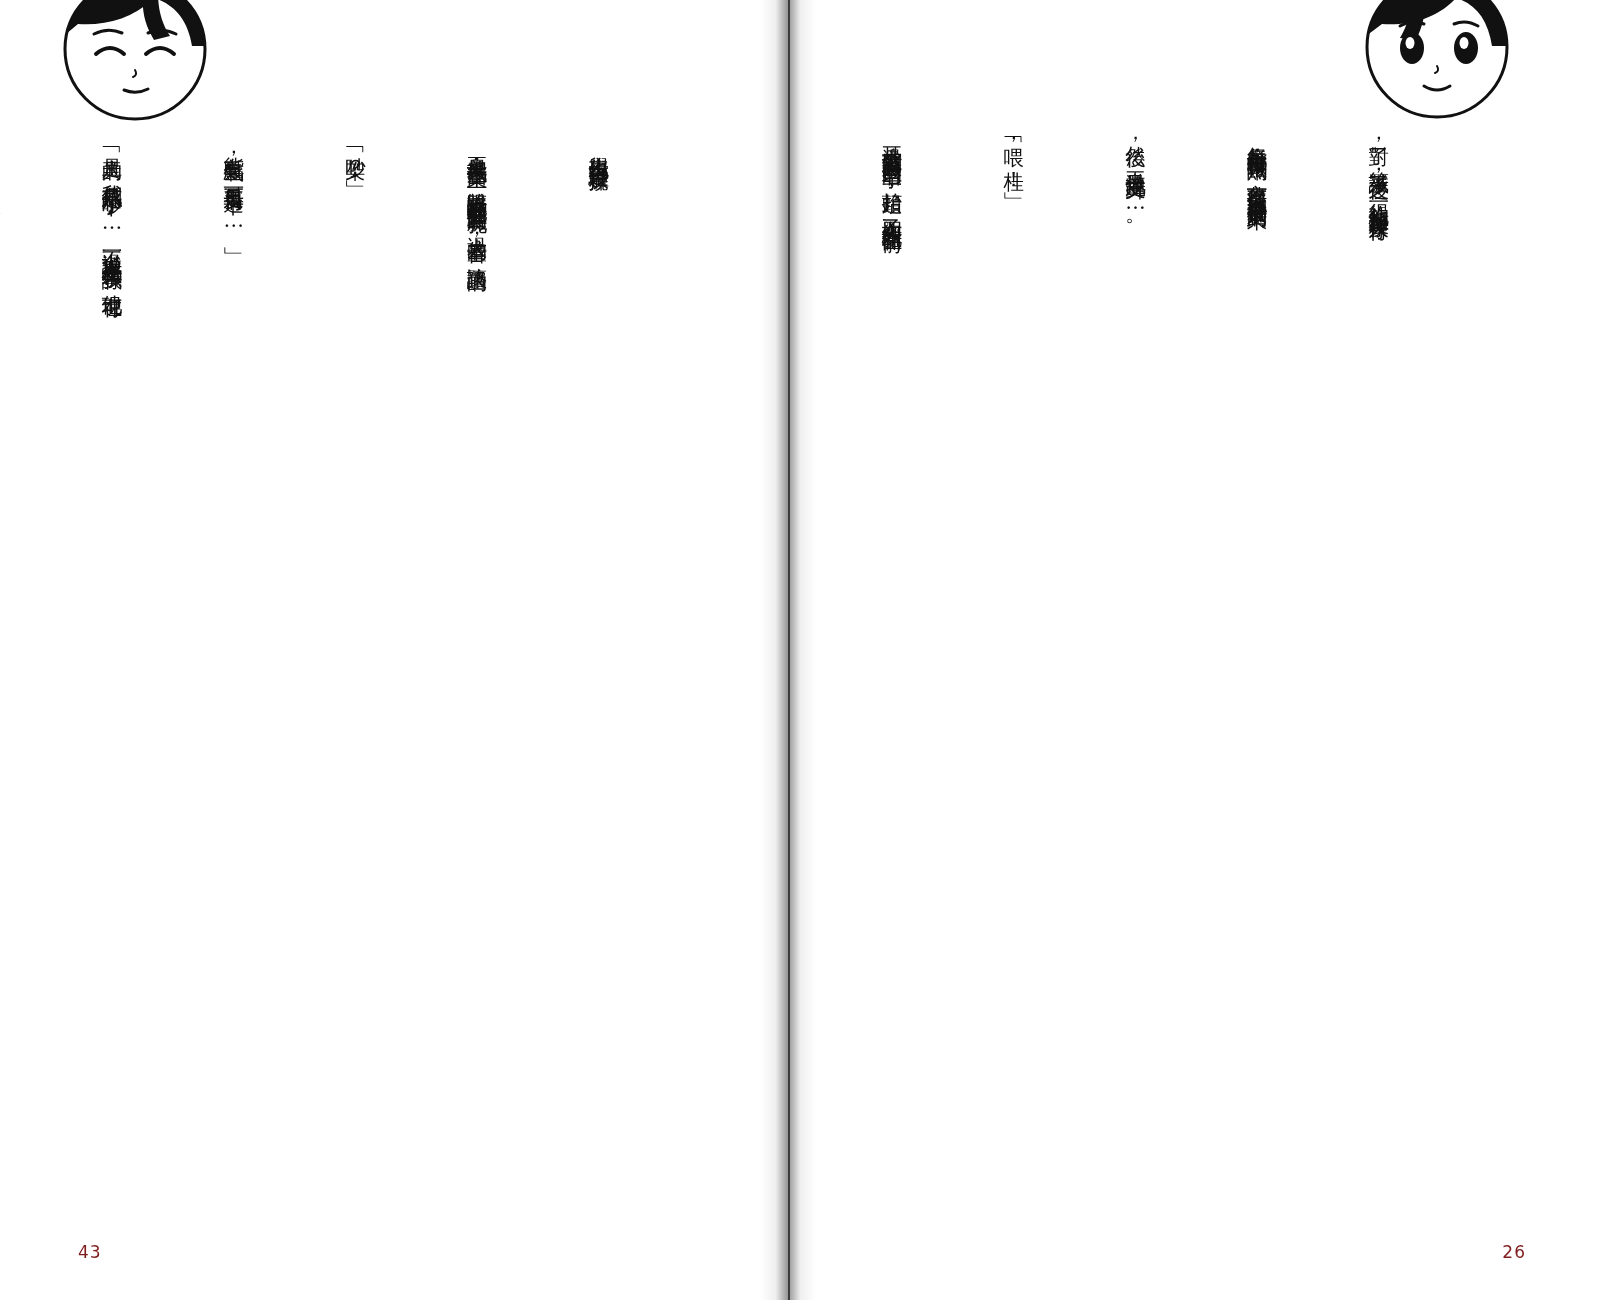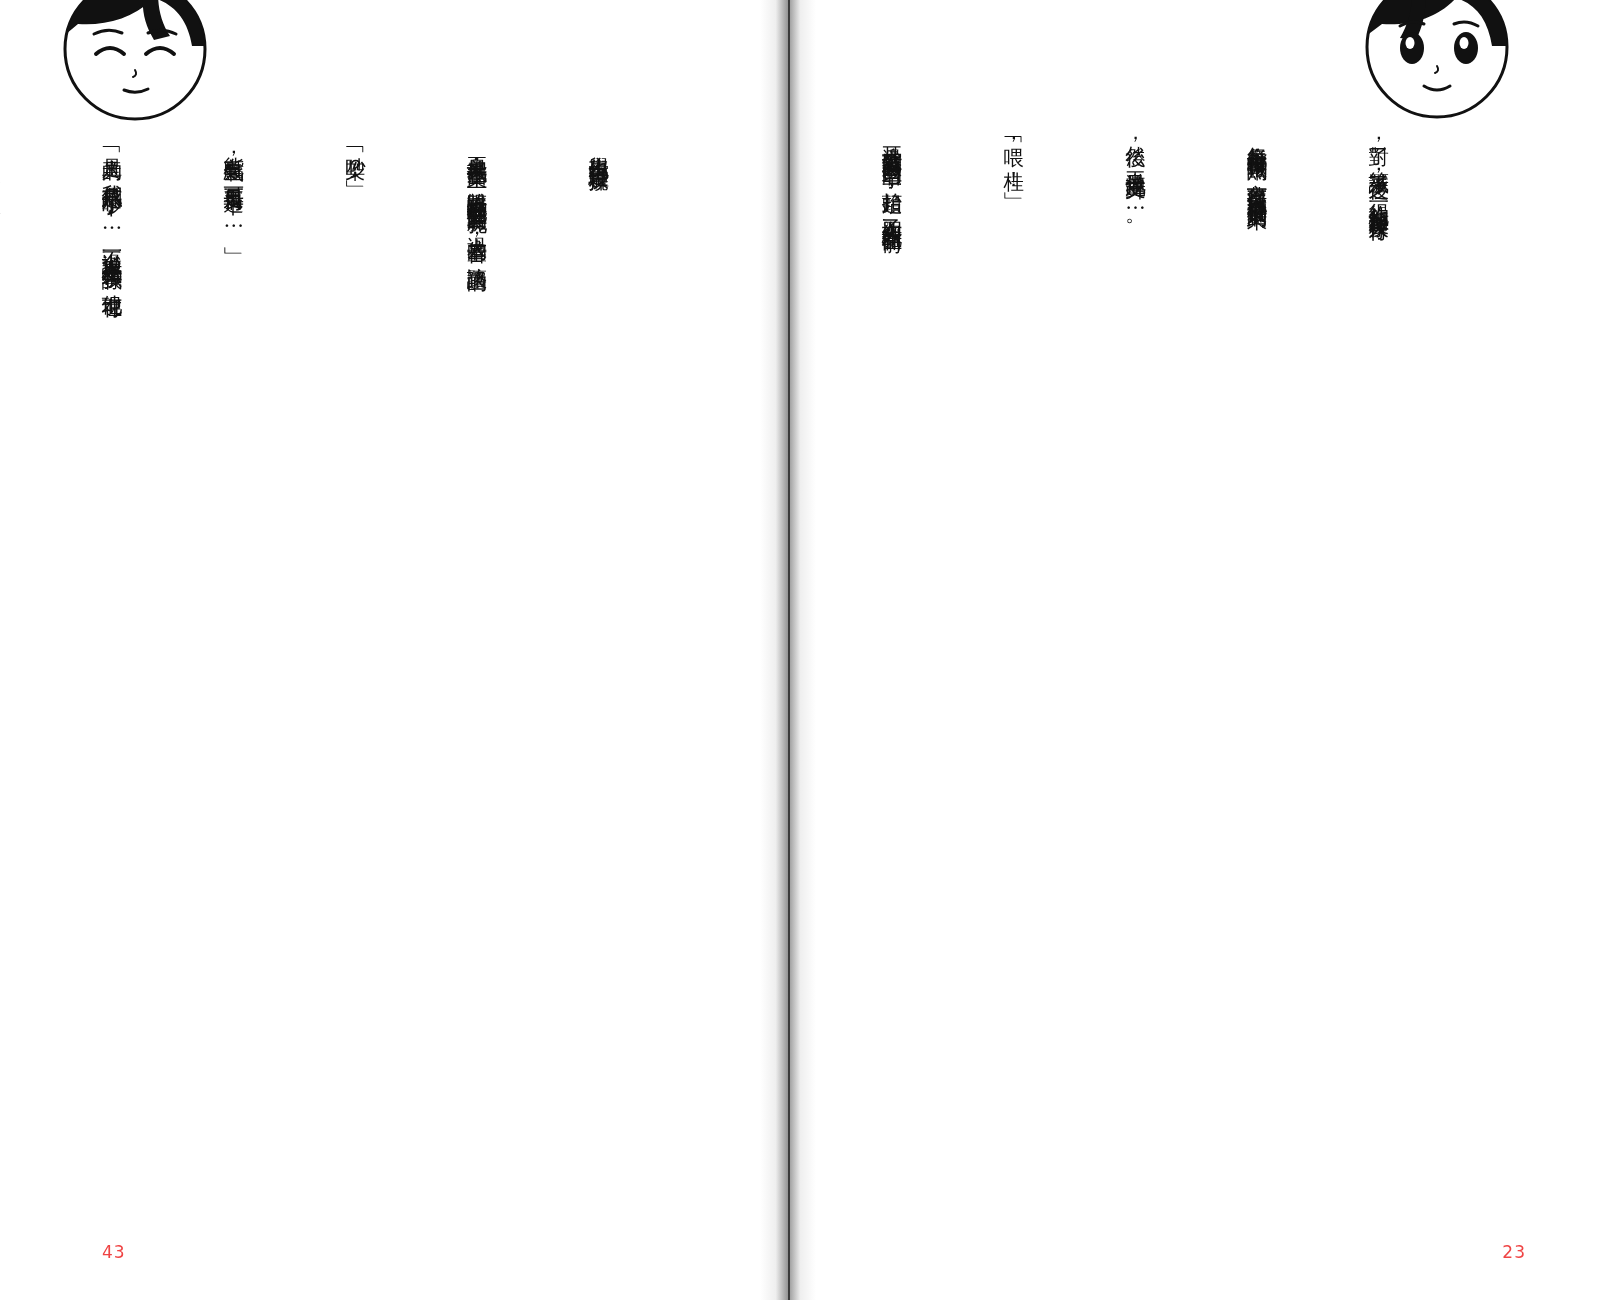--- a/index.html
+++ b/index.html
@@ -81,23 +81,22 @@
 
   .col {
     display: block;
   }
 
   .page-number {
     position: absolute;
     bottom: 38px;
     font-family: "DejaVu Sans", "Liberation Sans", sans-serif;
     font-size: 17px;
-    color: #ef4444;
+    color: #7f1d1d;
     letter-spacing: 1px;
-    margin-left: 24px;
   }
   .page.left  .page-number { left: 78px; }
   .page.right .page-number { right: 74px; }
 
   
   .face {
     position: absolute;
     width: 146px;
     height: 146px;
     overflow: hidden;
@@ -152,21 +151,21 @@
       <span class="col">「唔……他還沒……」</span>
       <span class="col">話還來不及說完，眼前的四人組已經先重重嘆一口氣。</span>
       <span class="col">「看吧，他果然沒來嘛。既然這樣，妳一開始別說謊不就好了嗎？」</span>
       <span class="col">乙女無奈地聳聳肩，臉上的表情似乎很開心。</span>
       <span class="col">「我沒有說謊，誠一定會來的。」</span>
       
       
       
     </div>
 
-    <div class="page-number">23</div>
+    <div class="page-number">26</div>
   </div>
 
   <div class="page left">
 
     <div class="face tl">
       <svg width="146" height="146" viewBox="0 0 146 146" xmlns="http://www.w3.org/2000/svg">
         <defs>
           <clipPath id="clipL">
               <circle cx="73" cy="73" r="70"></circle>
             </clipPath>

